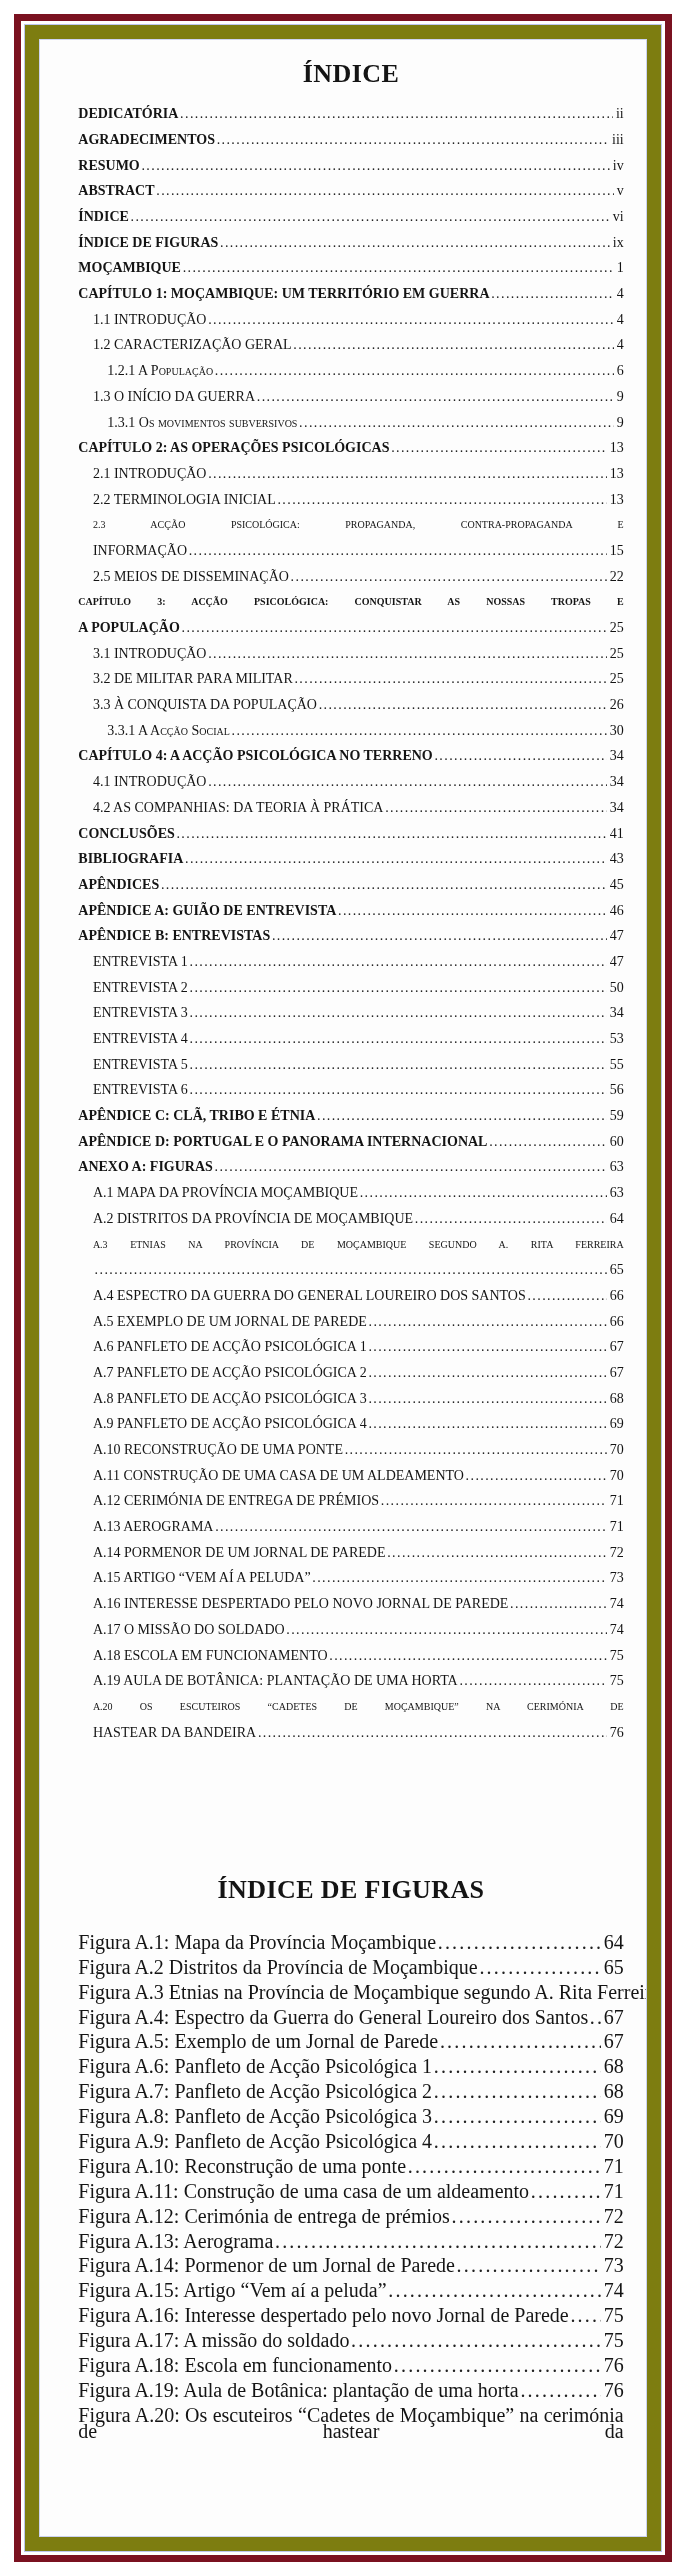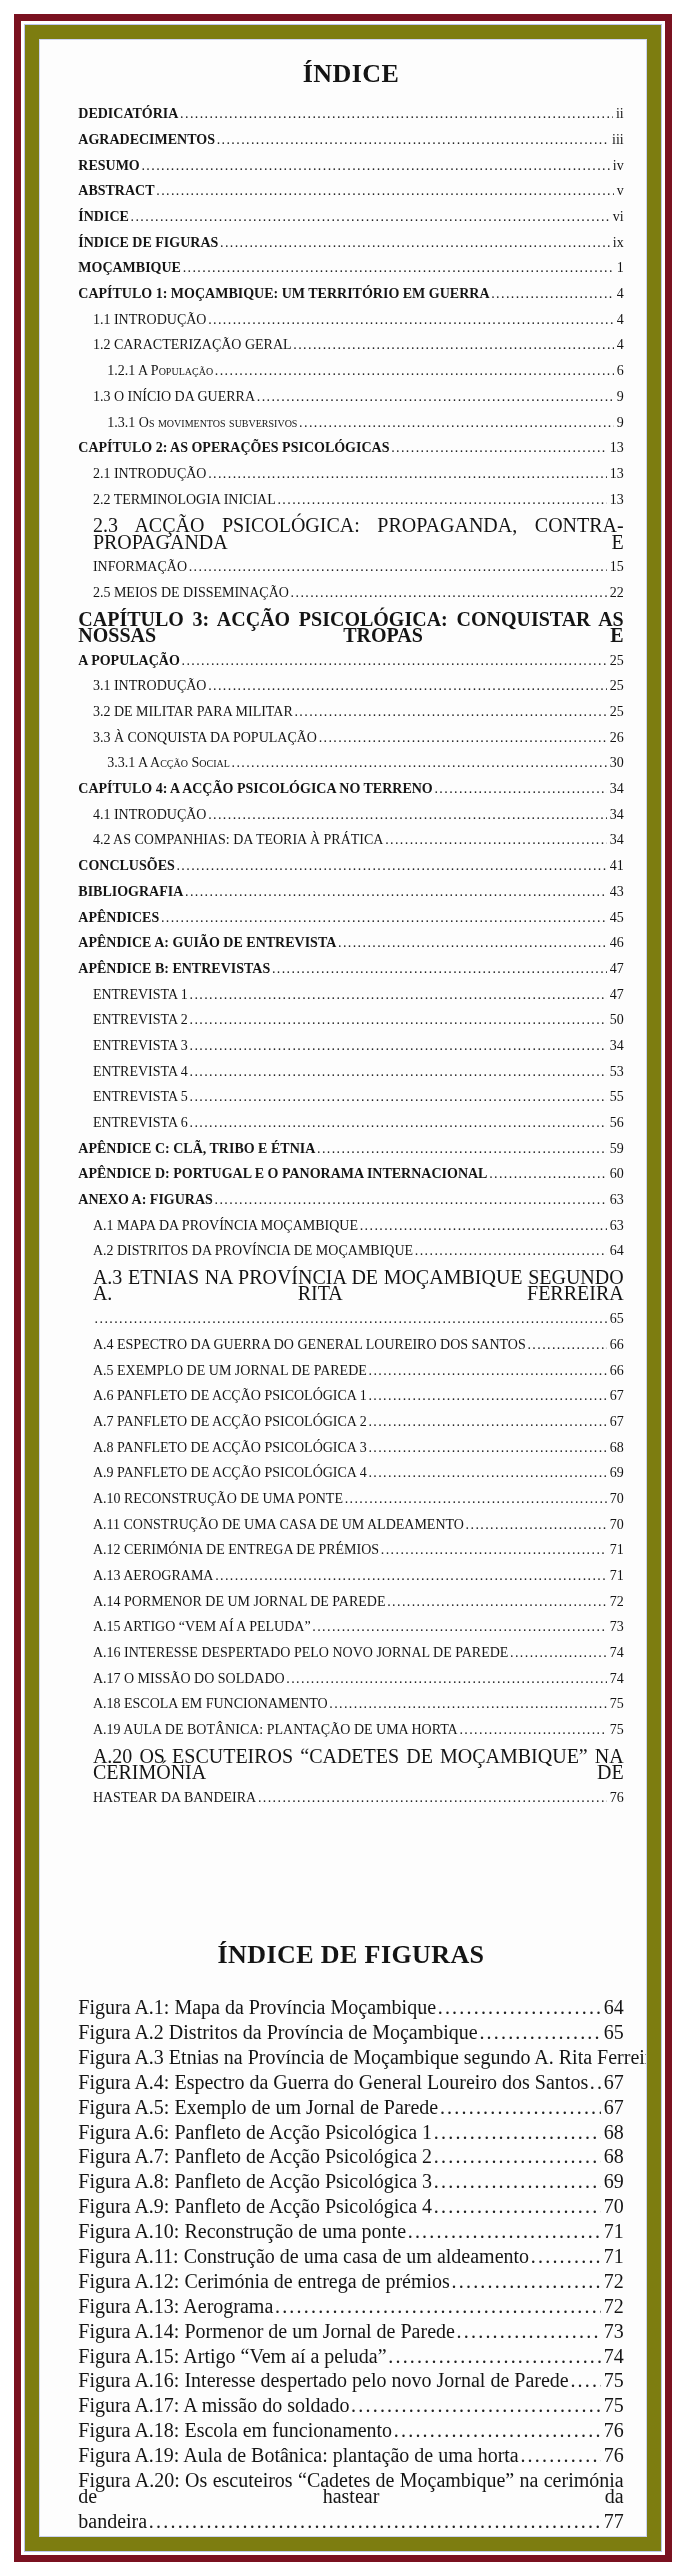--- a/index.html
+++ b/index.html
@@ -29,21 +29,21 @@
   .doc-title {
     text-align: center; font-weight: bold; font-size: 26px;
     letter-spacing: 0.4px; margin: 0 0 17px 0;
   }
   .figs-title { margin: 134px 0 29px 0; }
   .row {
     display: flex; align-items: baseline;
     font-size: 14px; line-height: 16.3px; margin-bottom: 9.4px;
   }
   .pre-line {
-    font-size: 20px; line-height: 16.3px; margin-bottom: 9.4px;
+    font-size: 10px; line-height: 16.3px; margin-bottom: 9.4px;
     text-align: justify; text-align-last: justify;
   }
   .figs .row, .figs .pre-line { margin-bottom: 8.6px; font-size: 20px; }
   .lvl1 { padding-left: 14.6px; }
   .lvl2 { padding-left: 29px; }
   .gap { margin-top: 7.7px; }
   .row.bold .label, .pre-line.bold { font-weight: bold; }
   .row.sc .label { font-variant: small-caps; }
   .label { white-space: nowrap; }
   .dots {
@@ -467,25 +467,20 @@
                 <span class="label">Figura A.18: Escola em funcionamento</span>
                 <span class="dots"></span>
                 <span class="pagenum">76</span>
               </div>
               <div class="row">
                 <span class="label">Figura A.19: Aula de Botânica: plantação de uma horta</span>
                 <span class="dots"></span>
                 <span class="pagenum">76</span>
               </div>
               <div class="pre-line">Figura A.20: Os escuteiros “Cadetes de Moçambique” na cerimónia de hastear da</div>
-              <div class="row">
-                <span class="label">bandeira</span>
-                <span class="dots"></span>
-                <span class="pagenum">77</span>
-              </div>
             </div>
 
         </div>
       </div>
     </div>
   </div>
 </div>
 
 
 </body></html>

